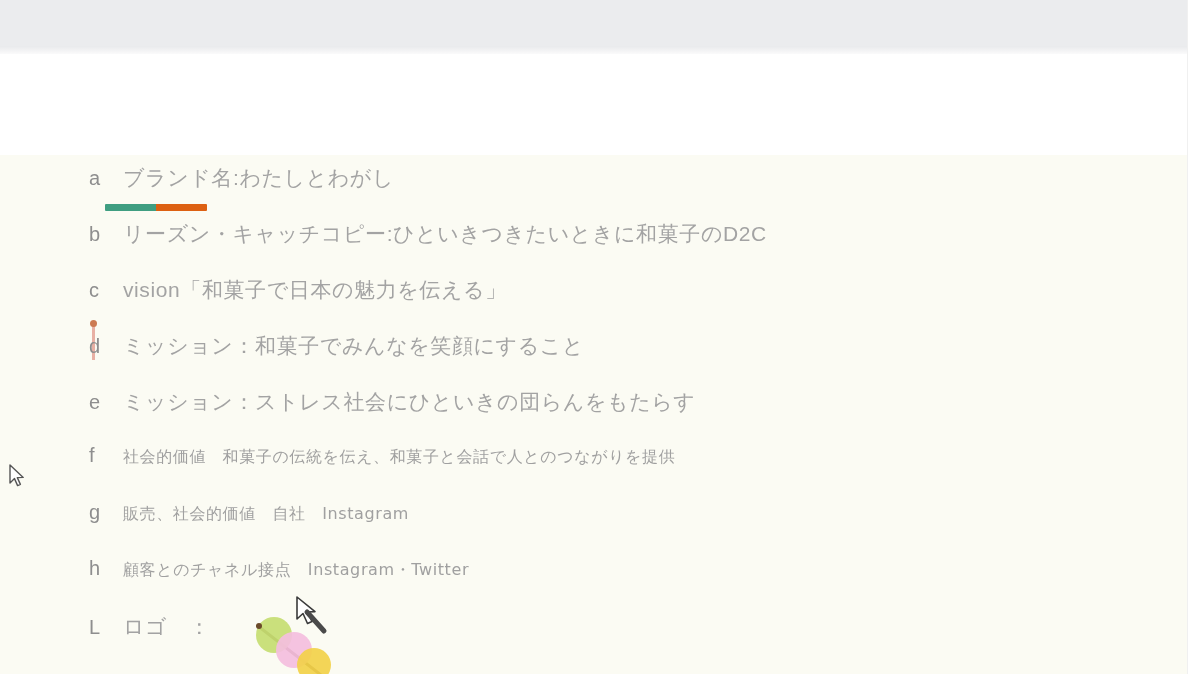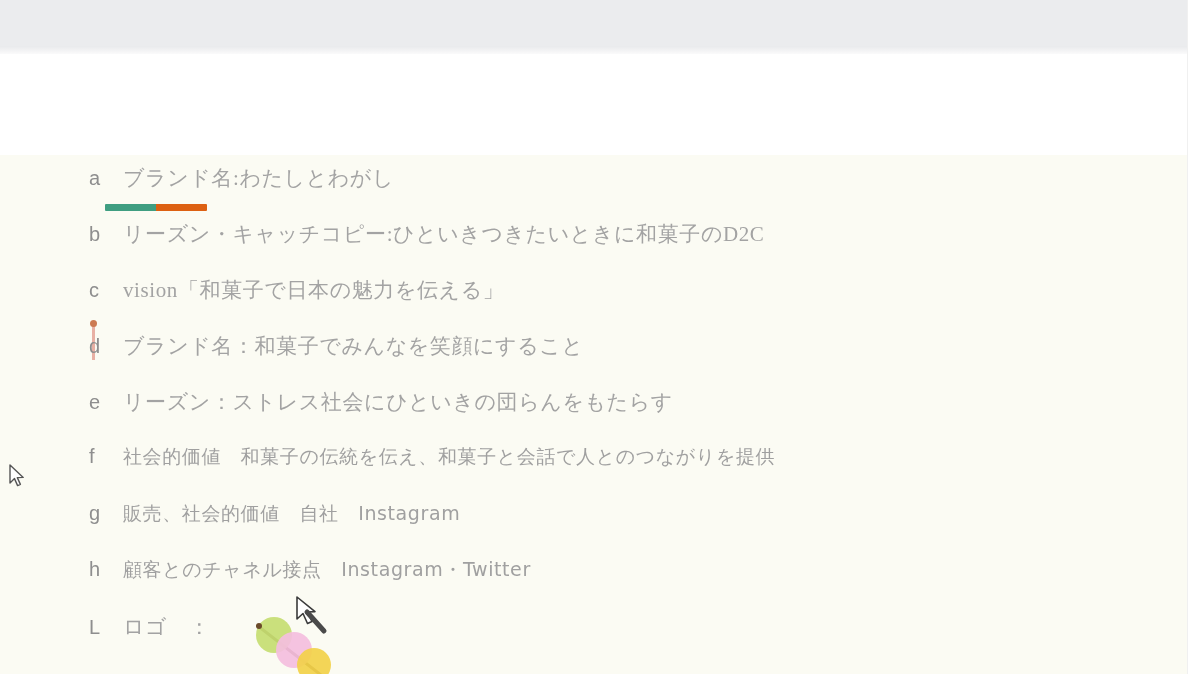--- a/index.html
+++ b/index.html
@@ -98,38 +98,37 @@
   }
   .line .marker {
     display: inline-block;
     width: 34px;
     color: #8e8e8e;
     font-size: 20px;
     flex: 0 0 34px;
   }
   .line .body-text {
     color: #a3a3a3;
-    font-family: Liberation Serif, serif;
   }
 
   
   .ln-a { left: 89px; top: 110px; }
   .ln-b { left: 89px; top: 166px; }
   .ln-c { left: 89px; top: 222px; }
   .ln-d { left: 89px; top: 278px; }
   .ln-e { left: 89px; top: 334px; }
   .ln-f { left: 89px; top: 390px; }
   .ln-g { left: 89px; top: 447px; }
   .ln-h { left: 89px; top: 503px; }
   .ln-l { left: 89px; top: 559px; }
 
   .ln-f .body-text, .ln-g .body-text, .ln-h .body-text {
     font-family: "DejaVu Sans", "Liberation Sans", sans-serif;
     color: #a0a0a0;
-    font-size: 19px;
+    font-size: 16px;
   }
 
   
   .highlight-bar {
     position: absolute;
     left: 105px;
     top: 150px;
     width: 102px;
     height: 7px;
     display: flex;
@@ -221,26 +220,26 @@
 
       <div class="line ln-c">
         <span class="marker">c</span>
         <span class="body-text">vision「和菓子で日本の魅力を伝える」</span>
       </div>
 
       <div class="collab-caret"></div>
 
       <div class="line ln-d">
         <span class="marker">d</span>
-        <span class="body-text">ブランド名：和菓子でみんなを笑顔にすること</span>
+        <span class="body-text">ミッション：和菓子でみんなを笑顔にすること</span>
       </div>
 
       <div class="line ln-e">
         <span class="marker">e</span>
-        <span class="body-text">リーズン：ストレス社会にひといきの団らんをもたらす</span>
+        <span class="body-text">ミッション：ストレス社会にひといきの団らんをもたらす</span>
       </div>
 
       <div class="line ln-f">
         <span class="marker">f</span>
         <span class="body-text">社会的価値　和菓子の伝統を伝え、和菓子と会話で人とのつながりを提供</span>
       </div>
 
       <div class="line ln-g">
         <span class="marker">g</span>
         <span class="body-text">販売、社会的価値　自社　Instagram</span>

